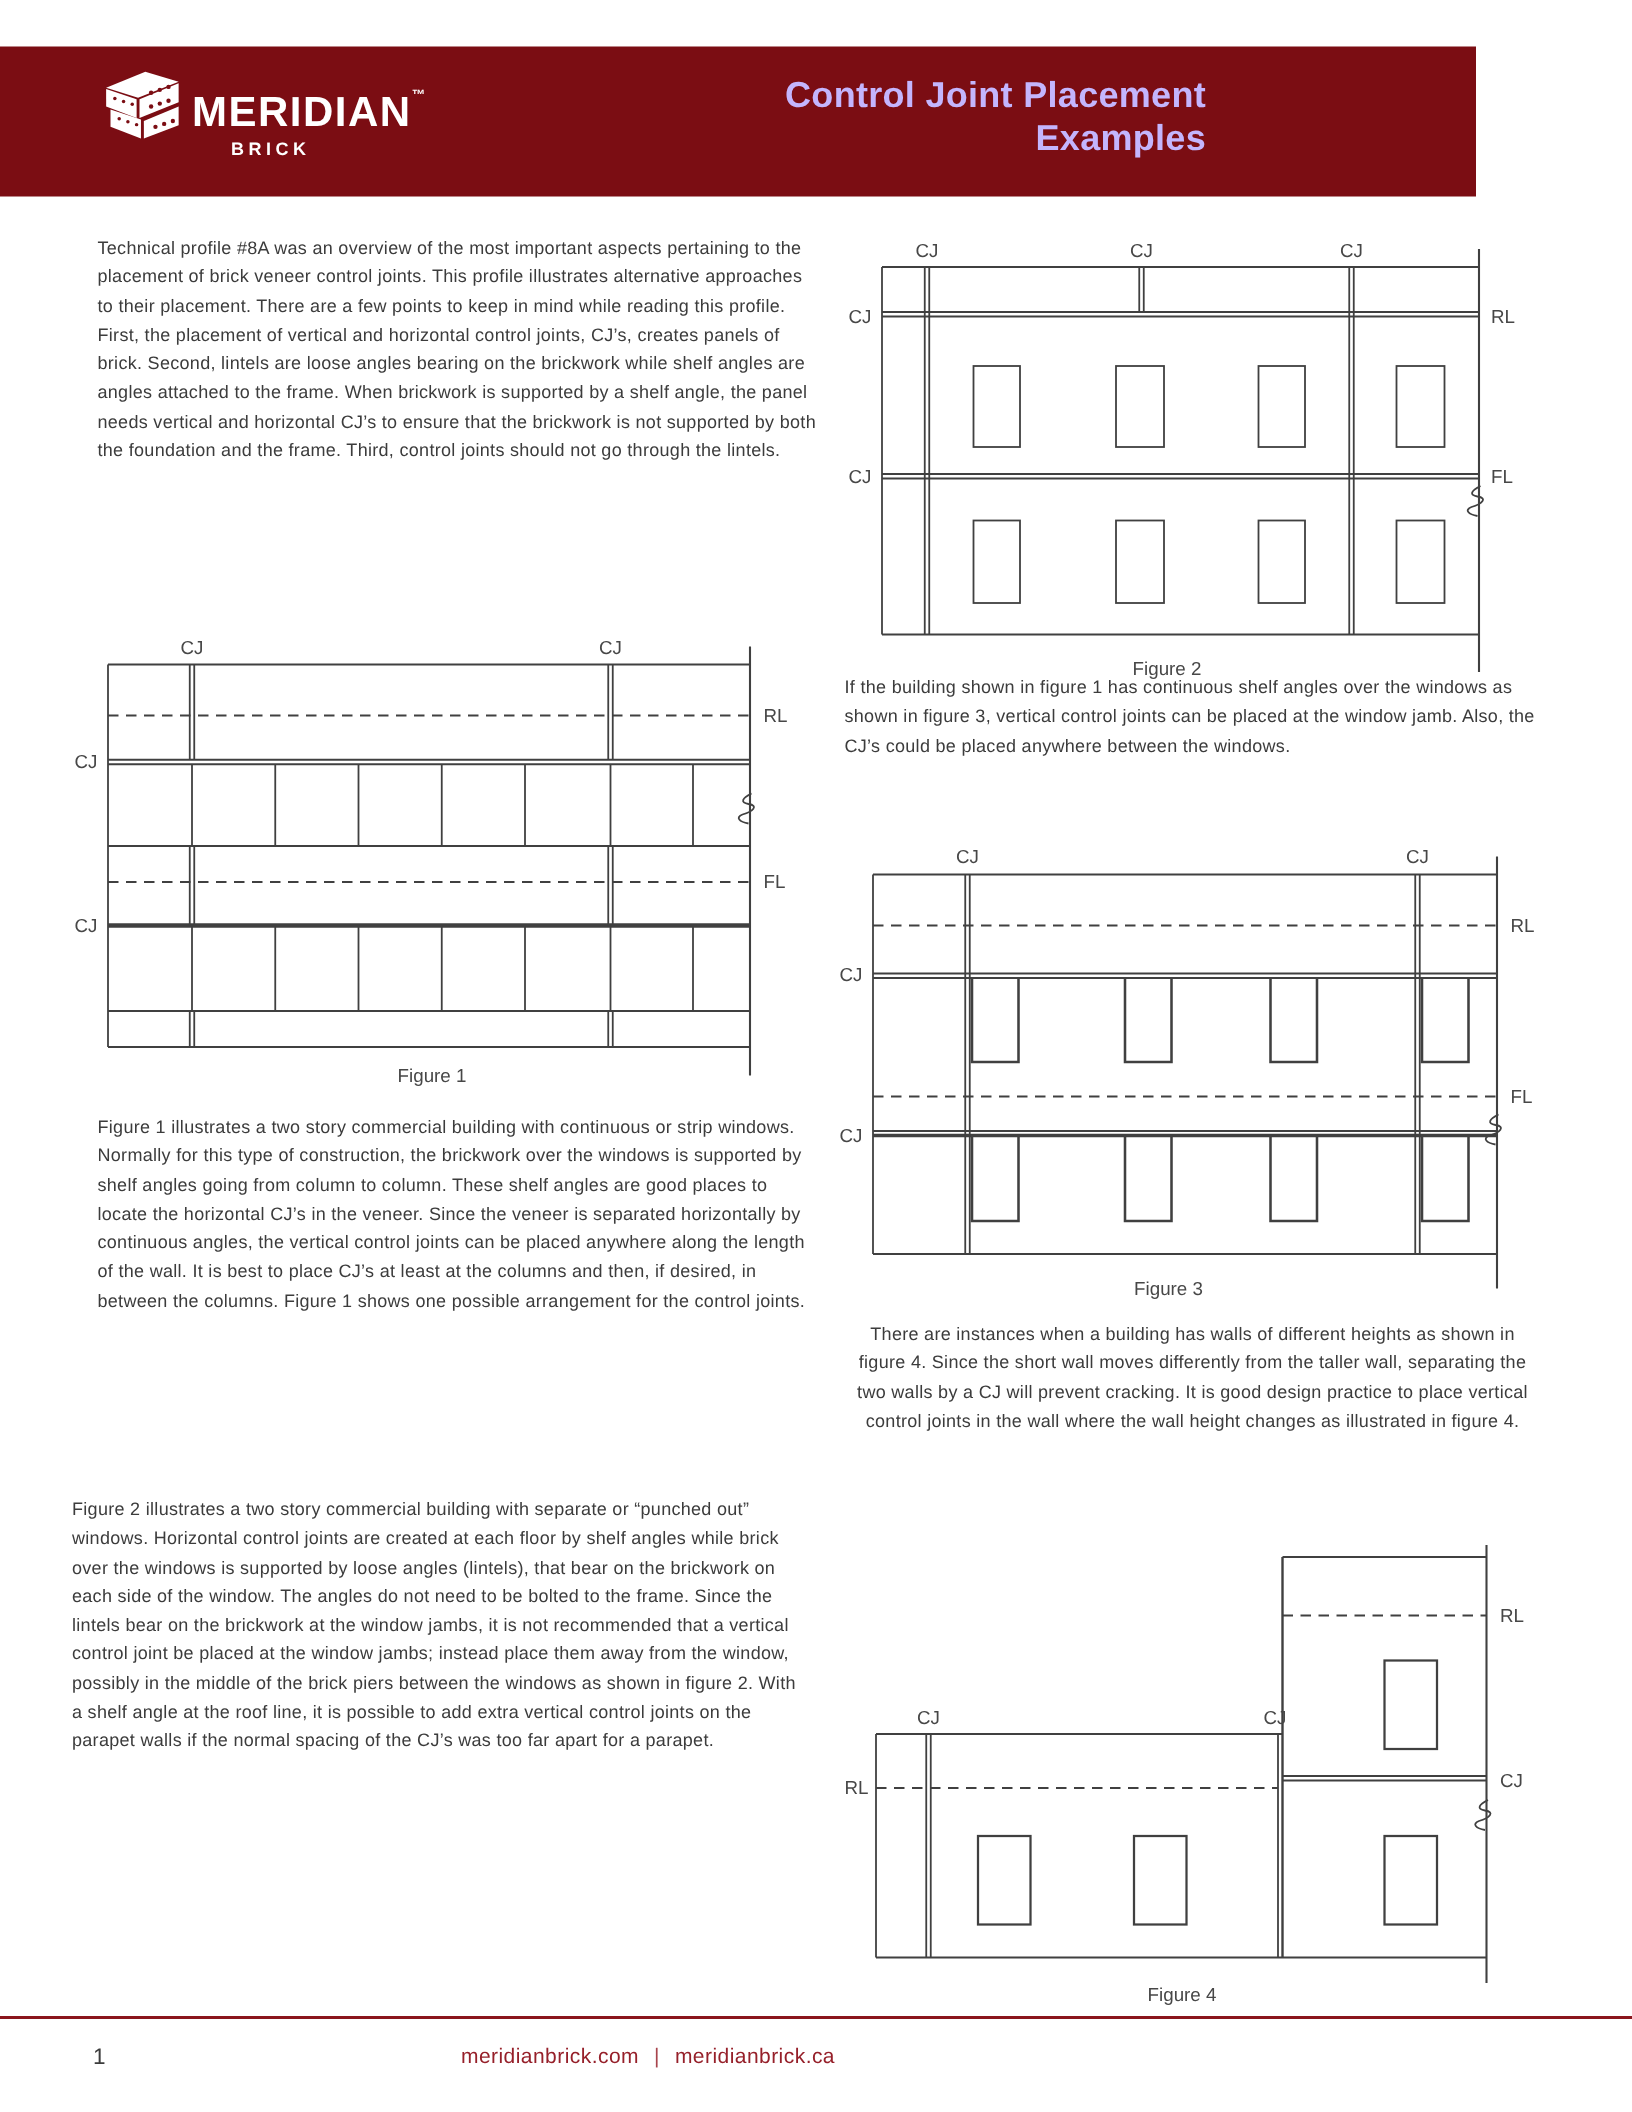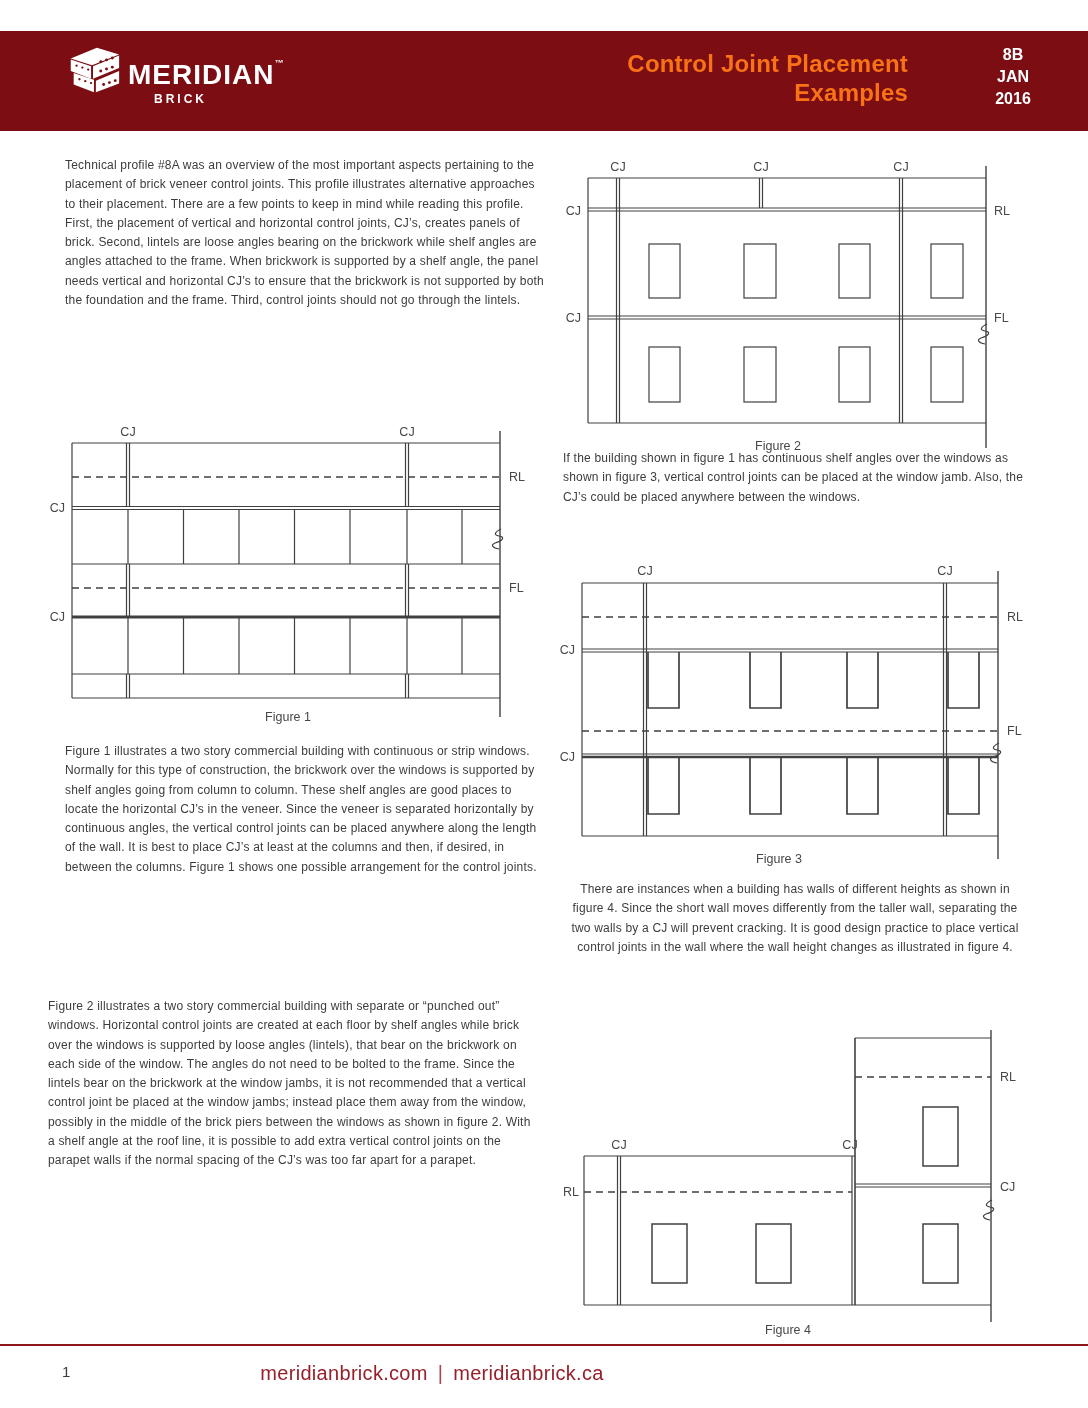--- a/index.html
+++ b/index.html
@@ -3,31 +3,31 @@
 <meta charset="utf-8">
 <style>
   html,body{margin:0;padding:0;background:#e8e8e8;}
   .page{
     position:relative;width:1088px;height:1408px;background:#ffffff;
     font-family:"Liberation Sans",sans-serif;color:#3c3c3c;overflow:hidden;
     margin:0 auto;
   }
   
   .header{
-    position:absolute;left:0;top:31px;width:1088px;height:100px;
+    position:absolute;left:0;top:31px;width:984px;height:100px;
     background:#7b0d13;
   }
   .logo{position:absolute;left:64px;top:9px;display:flex;align-items:flex-start;}
   .logo-icon{width:58px;height:58px;margin-top:2px;}
   .logo-textblock{margin-left:6px;color:#fff;}
   .logo-main{font-size:28px;font-weight:bold;letter-spacing:1px;line-height:30px;margin-top:8px;}
   .logo-tm{font-size:9px;vertical-align:18px;letter-spacing:0;}
   .logo-sub{font-size:12px;font-weight:bold;letter-spacing:3px;margin-left:26px;line-height:18px;}
   .hdr-title{
-    position:absolute;right:180px;top:18px;width:420px;text-align:right;color:#f97316;
+    position:absolute;right:180px;top:18px;width:420px;text-align:right;color:#c4b5fd;
     font-size:24px;font-weight:bold;line-height:29px;letter-spacing:0.2px;
   }
   .hdr-doc{
     position:absolute;left:984px;top:13px;width:58px;text-align:center;color:#fff;
     font-size:16px;font-weight:bold;line-height:22px;
   }
   
   .para{
     position:absolute;font-size:12px;line-height:19.3px;letter-spacing:0.2px;
     color:#3c3c3c;text-align:left;
@@ -40,21 +40,21 @@
   
   .fig{position:absolute;}
   .fig svg{display:block;}
   .fig text{font-family:"Liberation Sans",sans-serif;font-size:12.5px;fill:#474747;}
   .fig-cap{font-size:13px;}
   
   .footer-rule{position:absolute;left:0;top:1344px;width:1088px;height:2px;background:#8b161c;}
   .page-num{position:absolute;left:62px;top:1363px;font-size:15px;color:#3c3c3c;}
   .footer-links{
     position:absolute;left:0;top:1362px;width:864px;text-align:center;
-    font-size:20px;color:#96202a;letter-spacing:0.3px;
+    font-size:14px;color:#96202a;letter-spacing:0.3px;
   }
   .footer-links a{color:#96202a;text-decoration:none;}
   .footer-sep{padding:0 10px;color:#a8454d;}
 </style>
 </head>
 <body>
 
 <div class="page">
 
   <div class="header">

